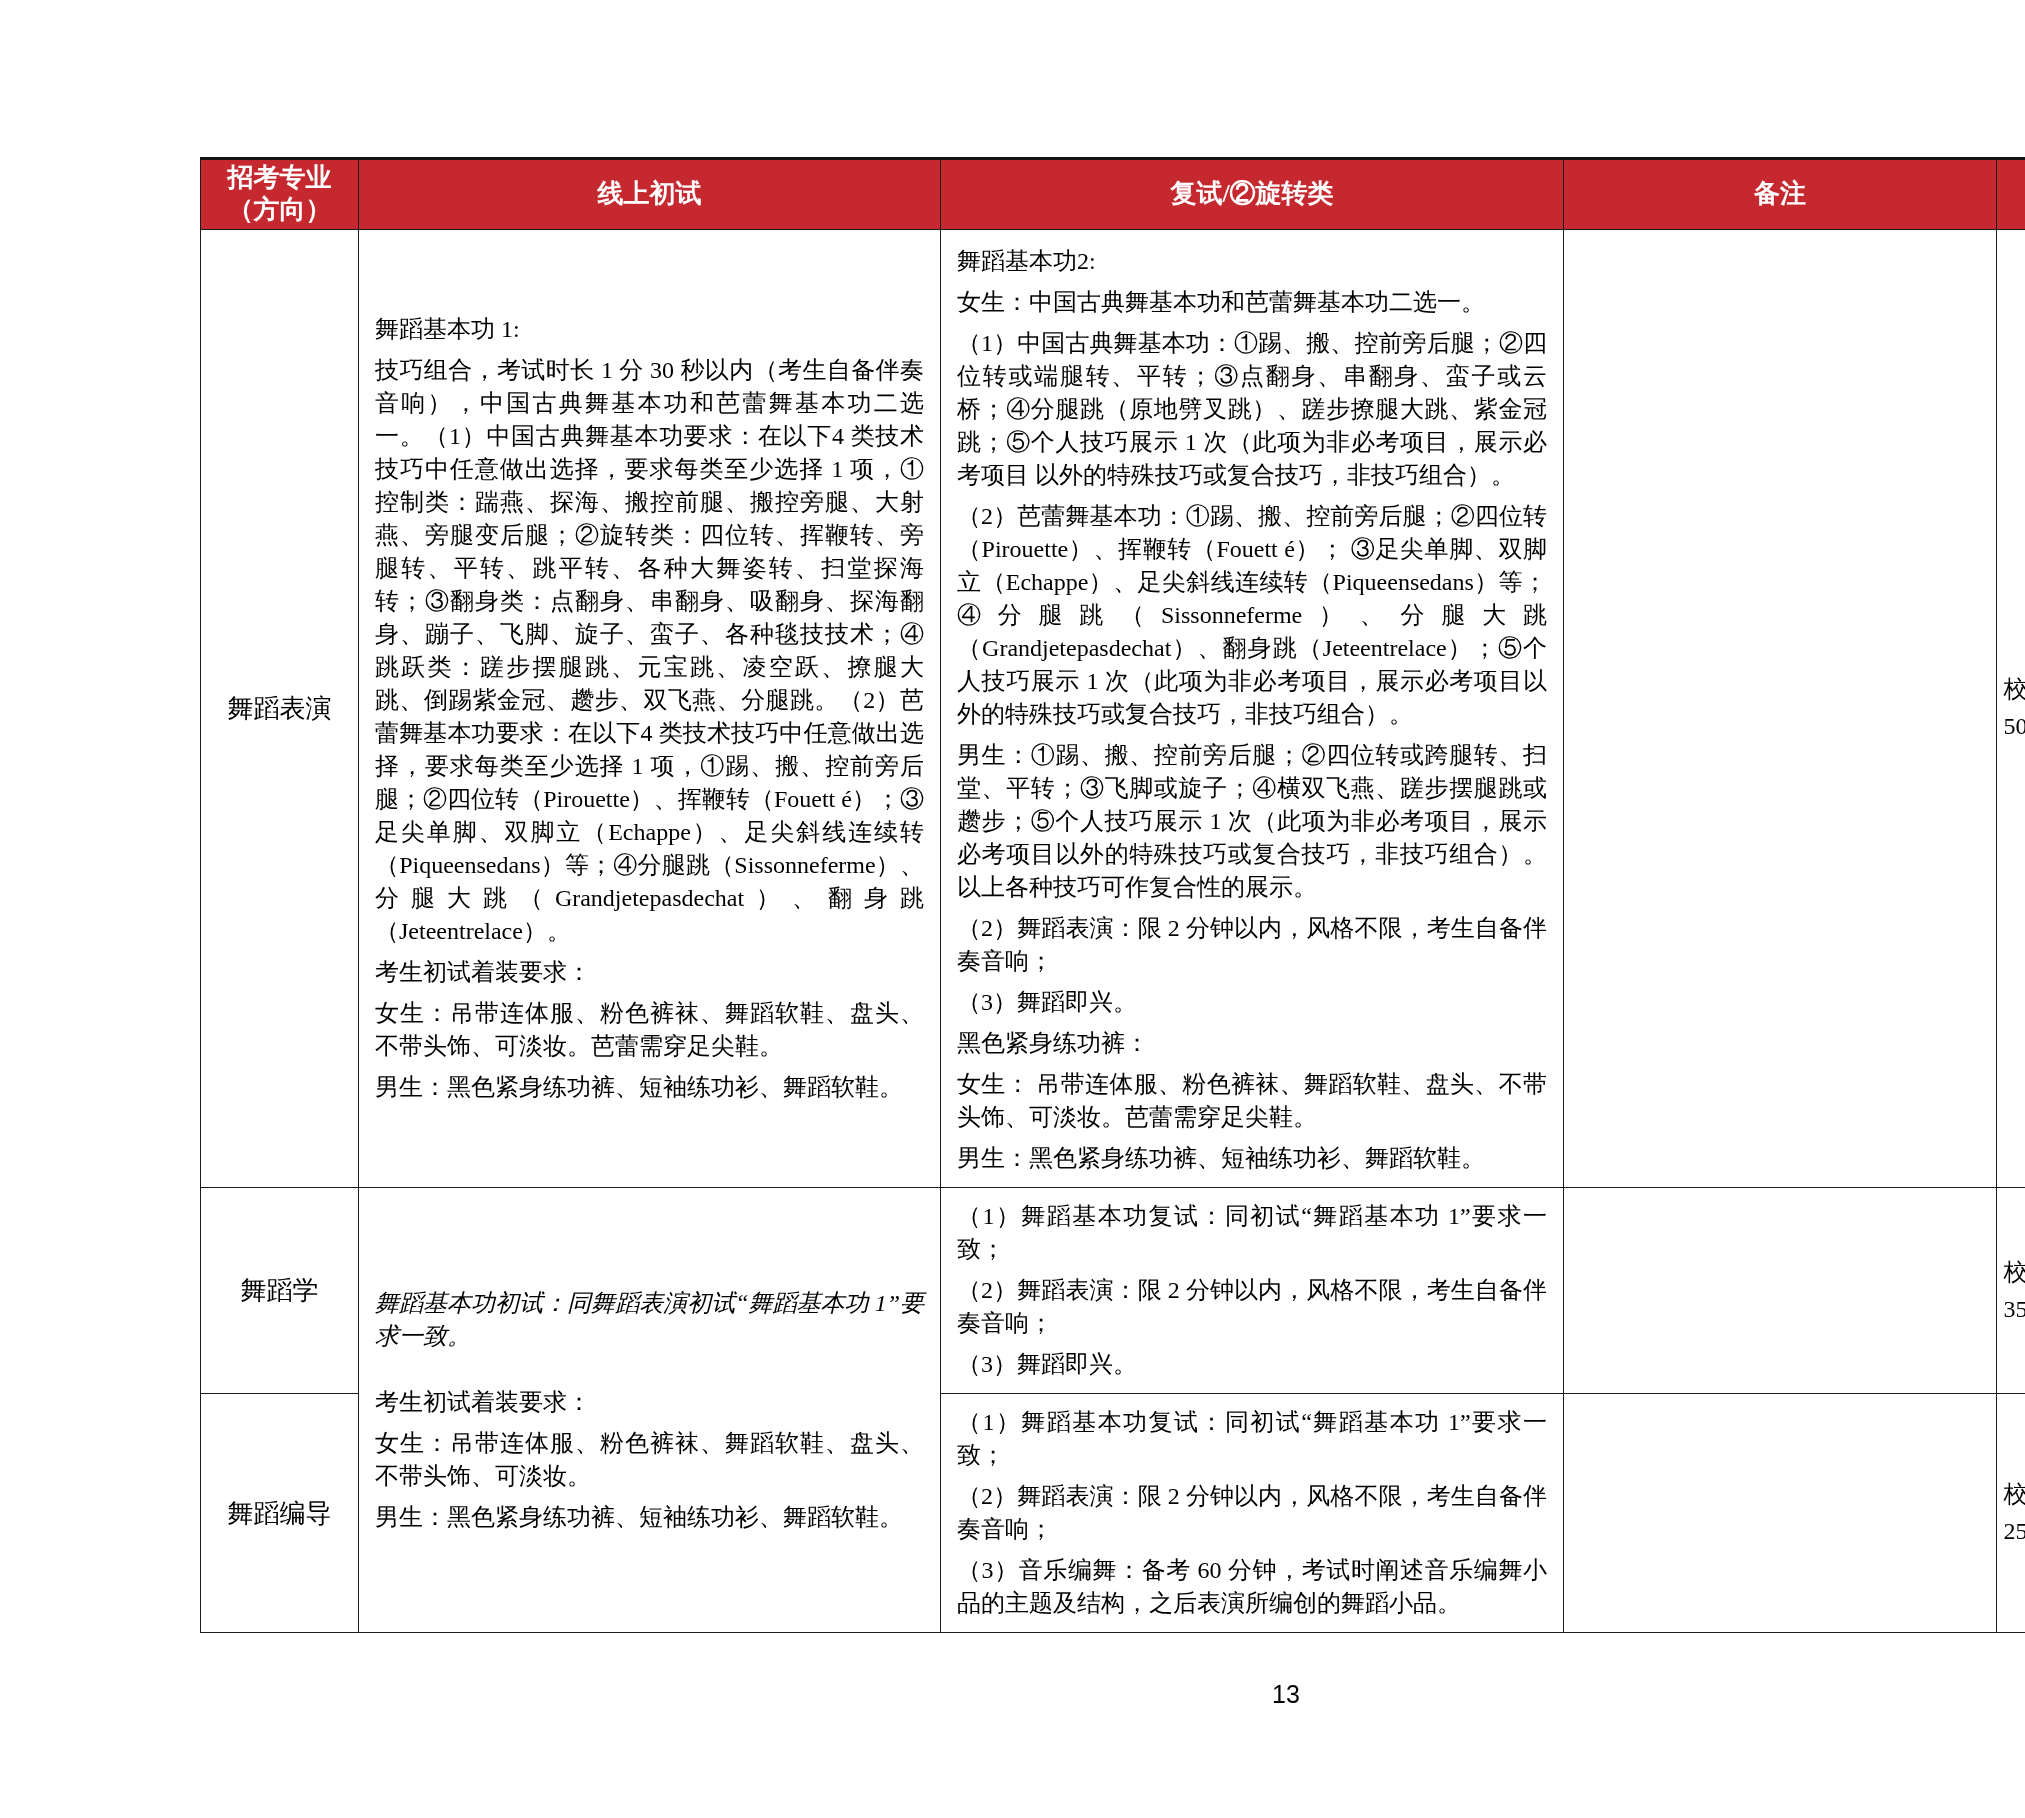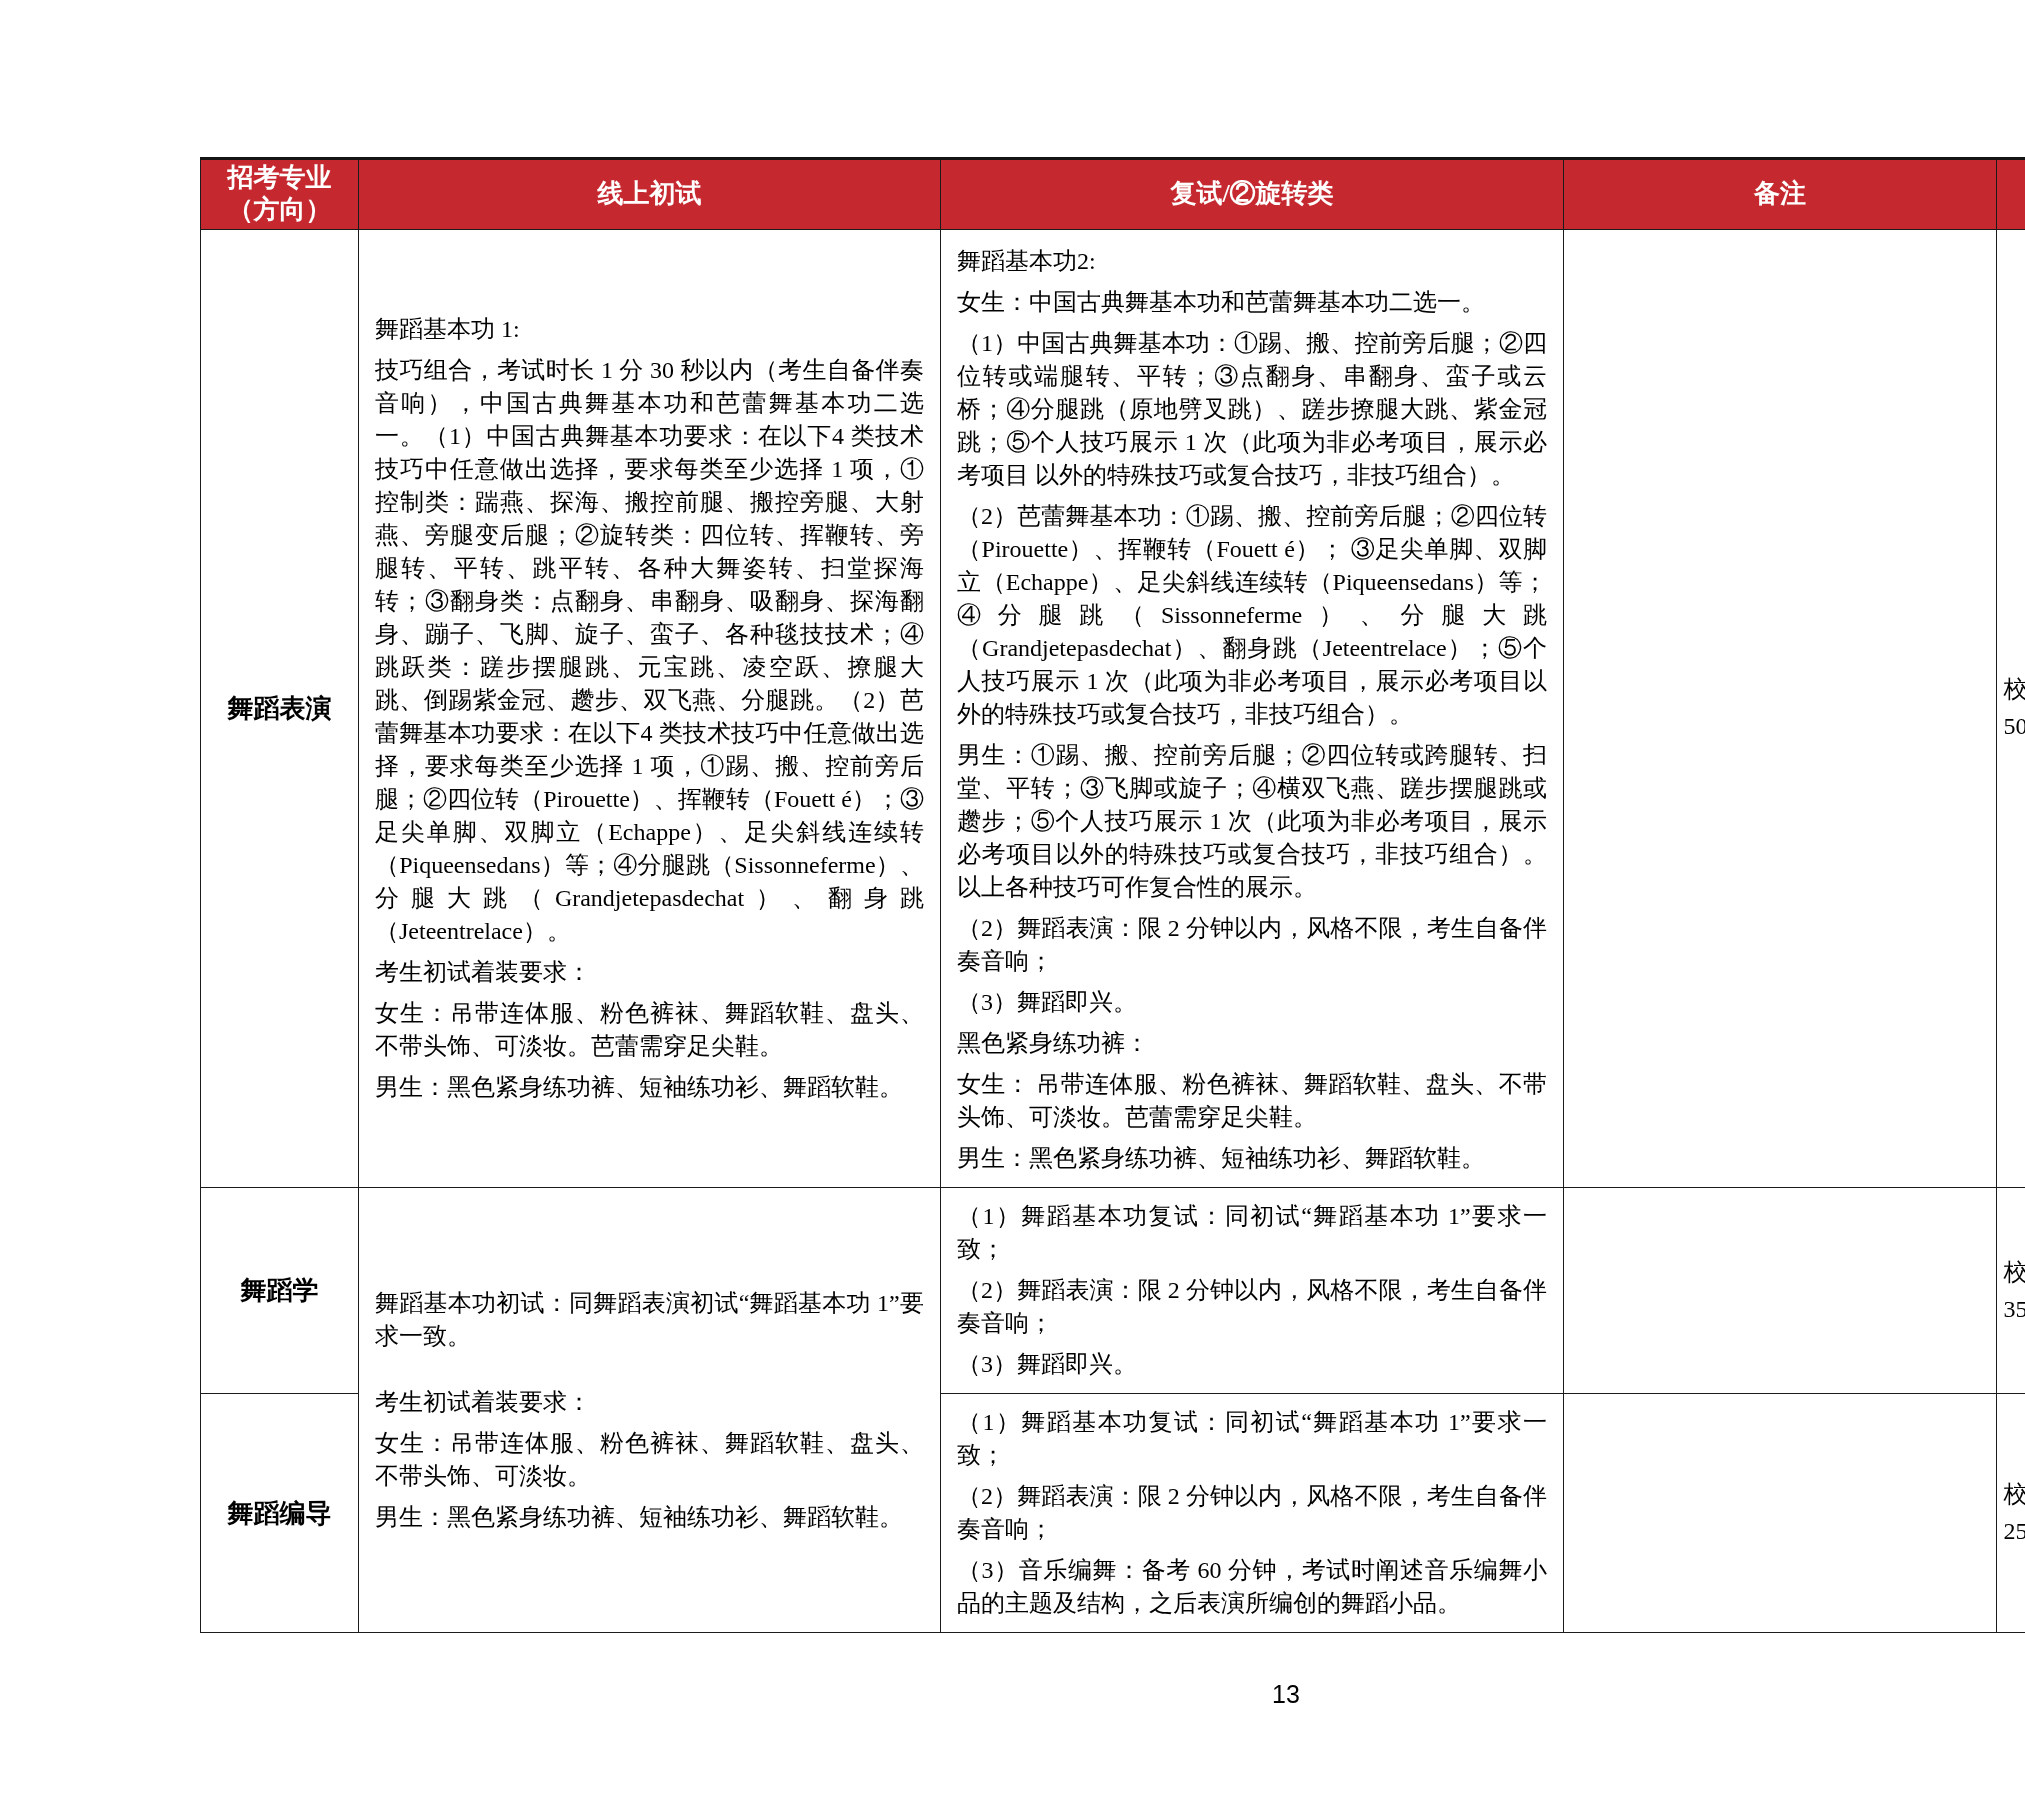--- a/index.html
+++ b/index.html
@@ -32,34 +32,34 @@
     font-weight:bold;
     font-size:26px;
     line-height:32px;
     text-align:center;
     height:63px;
     border-top:3.6px solid #141414;
     white-space:pre-line;
     padding:2.4px 4px;
   }
   td.major-cell{
-    font-weight:bold;
+    font-weight:normal;
     font-size:26px;
     text-align:center;
     padding:0 3.2px;
   }
   td.text-cell{ text-align:justify; }
   td.text-cell p{ margin:8px; }
   td.retest-r1{ vertical-align:top; padding-top:7.3px; }
   td.scoring-cell{ line-height:37px; text-align:justify; padding:0 6.5px; }
   td.remarks-cell{}
   .h-row1{ height:922px; }
   .h-row2{ height:201px; }
   .h-row3{ height:220px; }
-  p.gap-after{ margin-bottom:33px !important; }
+  p.gap-after{ margin-bottom:33px !important;font-style:italic; }
   .page-number{
     position:absolute;left:0;top:1680px;width:100%;
     text-align:center;
     font-family:"Liberation Sans","DejaVu Sans",sans-serif;
     font-size:25px;color:#000;
   }
 </style>
 </head>
 <body>
 

